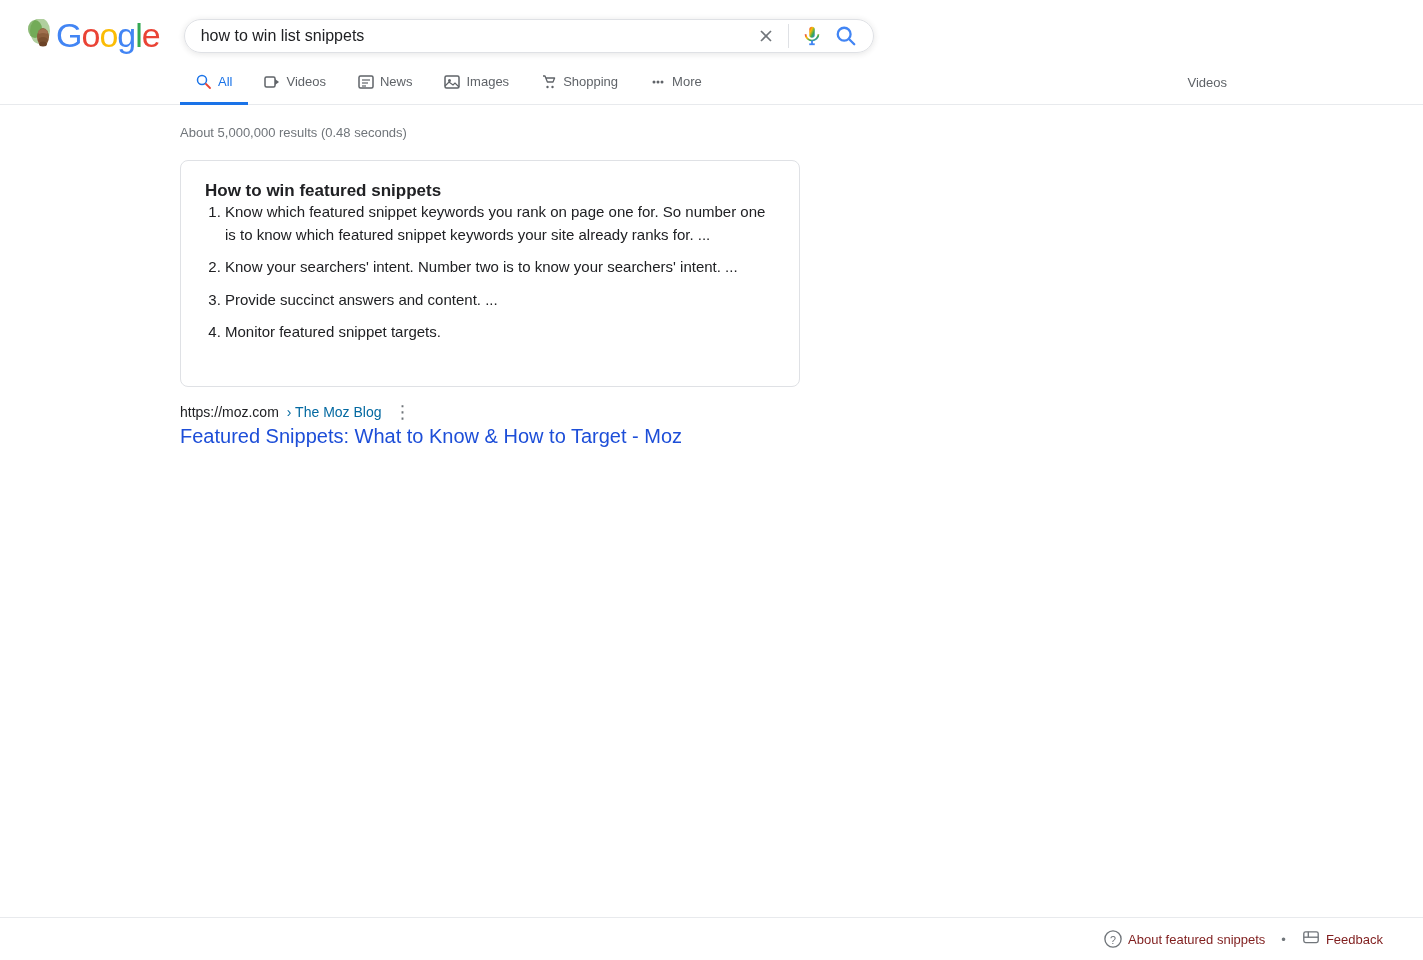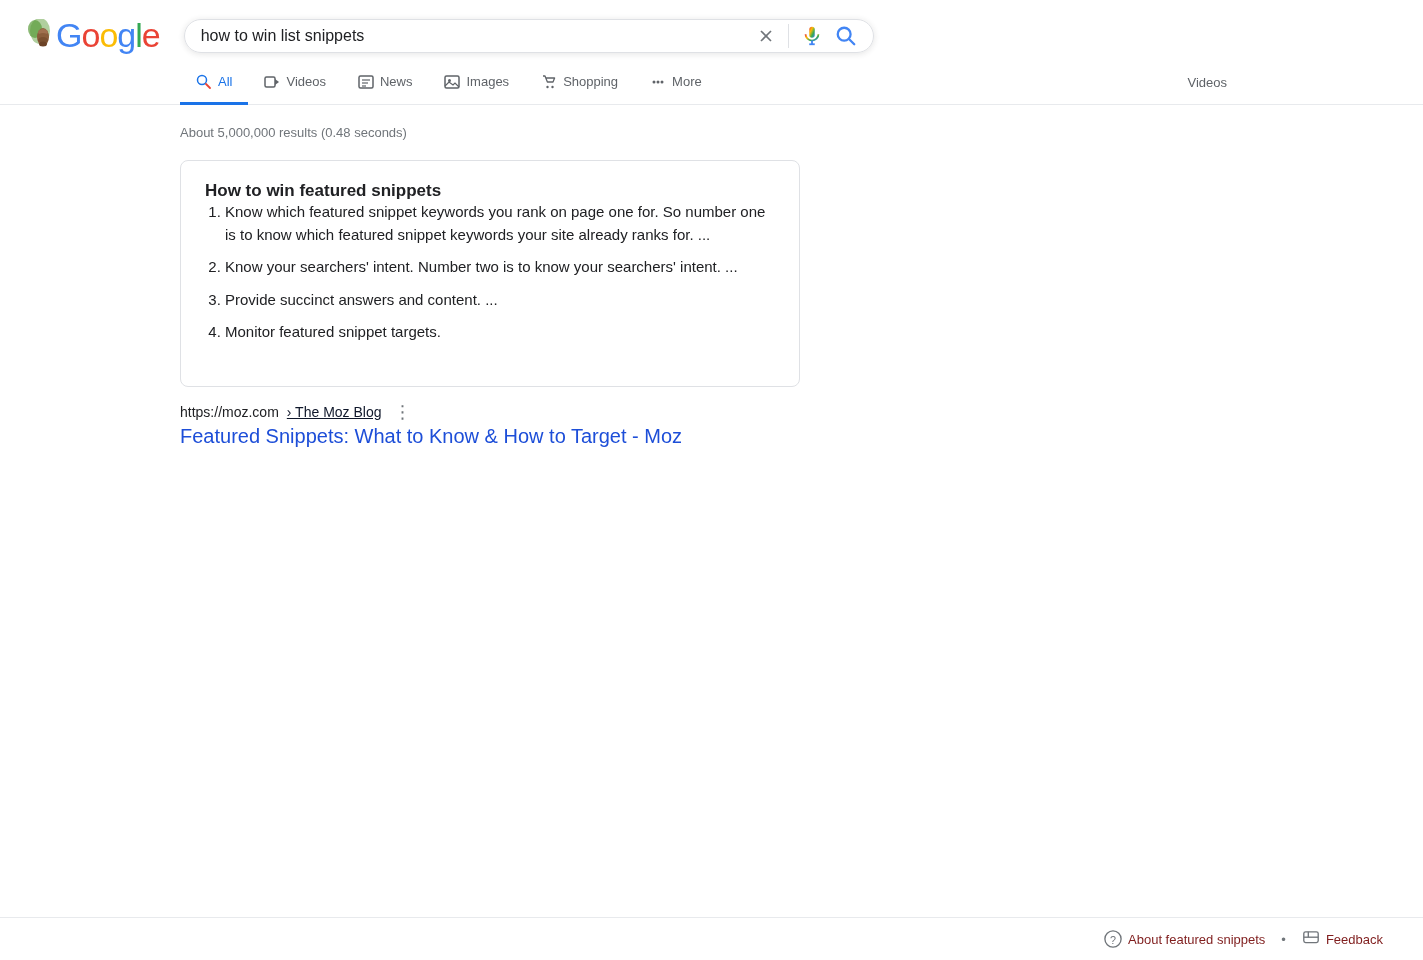--- a/index.html
+++ b/index.html
@@ -197,22 +197,21 @@
       align-items: center;
       gap: 8px;
       margin-bottom: 4px;
     }
     .result-url {
       font-size: 14px;
       color: #202124;
     }
     .result-breadcrumb {
       font-size: 14px;
-      color: #0f172a;
-      text-decoration: underline;
+      color: #0369a1;
     }
     .result-more-btn {
       background: none;
       border: none;
       cursor: pointer;
       color: #70757a;
       font-size: 18px;
       line-height: 1;
       padding: 0 4px;
     }

